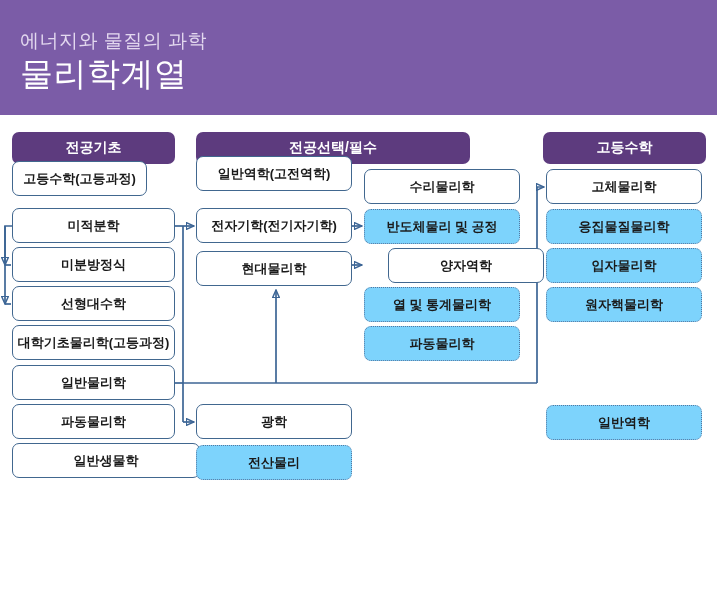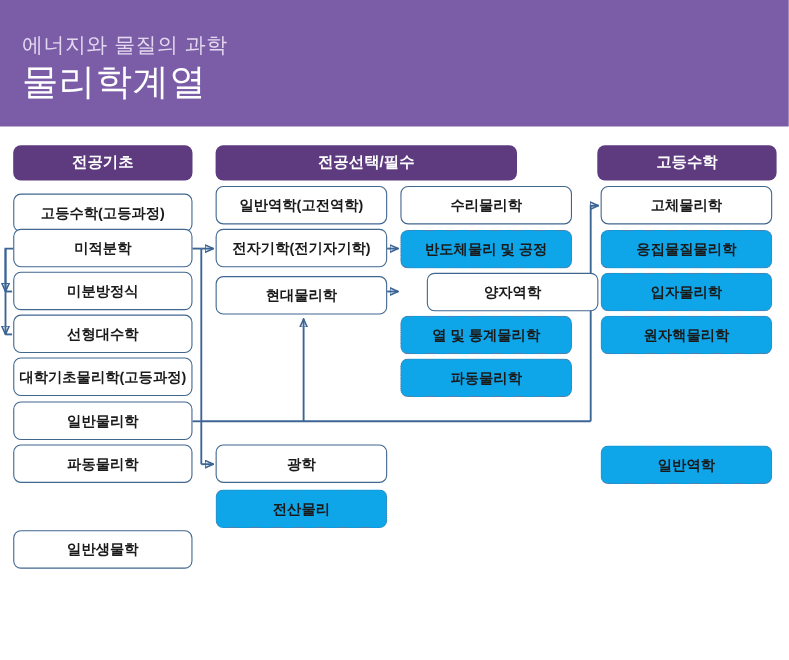--- a/index.html
+++ b/index.html
@@ -67,21 +67,21 @@
     font-weight: bold;
     color: #1a1a1a;
     box-sizing: border-box;
     white-space: nowrap;
   }
   .box.solid {
     background: #ffffff;
     border: 1.6px solid #41678f;
   }
   .box.dashed {
-    background: #0ea5e9;
+    background: #7dd3fc;
     border: 1.7px dotted #5577a0;
   }
 
   
   #connectors {
     position: absolute;
     left: 0; top: 0;
     width: 717px; height: 600px;
     pointer-events: none;
   }
@@ -133,30 +133,30 @@
 
   <path d="M 276 383 L 276 290" marker-end="url(#arrowU)"></path>
 
   <path d="M 537 383 L 537 187 L 544 187" marker-end="url(#arrowR)"></path>
 
   <path d="M 352 226 L 362 226" marker-end="url(#arrowR)"></path>
 
   <path d="M 352 265 L 362 265" marker-end="url(#arrowR)"></path>
 </svg>
 
-<div class="box solid" style="left:12px; top:176px; width:163px;">고등수학(고등과정)</div>
+<div class="box solid" style="left:12px; top:161px; width:135px;">고등수학(고등과정)</div>
 <div class="box solid" style="left:12px; top:208px; width:163px;">미적분학</div>
 <div class="box solid" style="left:12px; top:247px; width:163px;">미분방정식</div>
 <div class="box solid" style="left:12px; top:286px; width:163px;">선형대수학</div>
 <div class="box solid" style="left:12px; top:325px; width:163px;">대학기초물리학(고등과정)</div>
 <div class="box solid" style="left:12px; top:365px; width:163px;">일반물리학</div>
 <div class="box solid" style="left:12px; top:404px; width:163px;">파동물리학</div>
-<div class="box solid" style="left:12px; top:443px; width:163px;margin-top:39px;">일반생물학</div>
+<div class="box solid" style="left:12px; top:443px; width:188px;">일반생물학</div>
 
-<div class="box solid" style="left:196px; top:169px; width:156px;">일반역학(고전역학)</div>
+<div class="box solid" style="left:196px; top:156px; width:156px;">일반역학(고전역학)</div>
 <div class="box solid" style="left:196px; top:208px; width:156px;">전자기학(전기자기학)</div>
 <div class="box solid" style="left:196px; top:251px; width:156px;">현대물리학</div>
 <div class="box solid" style="left:196px; top:404px; width:156px;">광학</div>
 <div class="box dashed" style="left:196px; top:445px; width:156px;">전산물리</div>
 
 <div class="box solid" style="left:364px; top:169px; width:156px;">수리물리학</div>
 <div class="box dashed" style="left:364px; top:209px; width:156px;">반도체물리 및 공정</div>
 <div class="box solid" style="left:364px; top:248px; width:156px;margin-left:24px;">양자역학</div>
 <div class="box dashed" style="left:364px; top:287px; width:156px;">열 및 통계물리학</div>
 <div class="box dashed" style="left:364px; top:326px; width:156px;">파동물리학</div>

